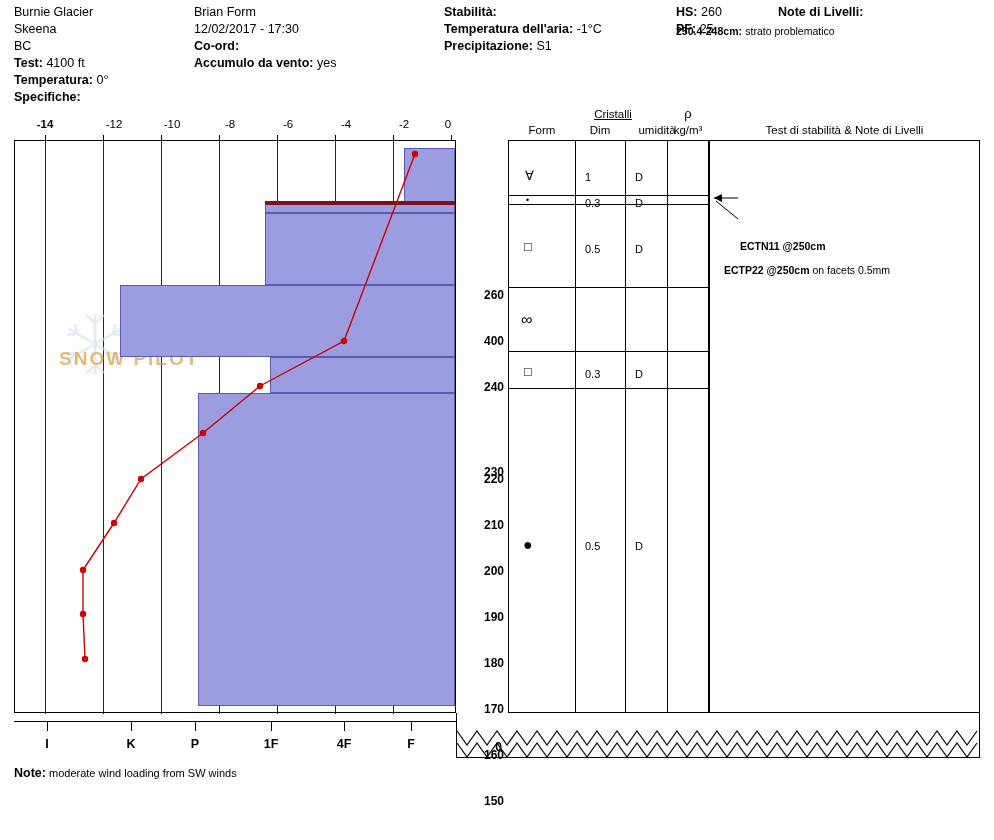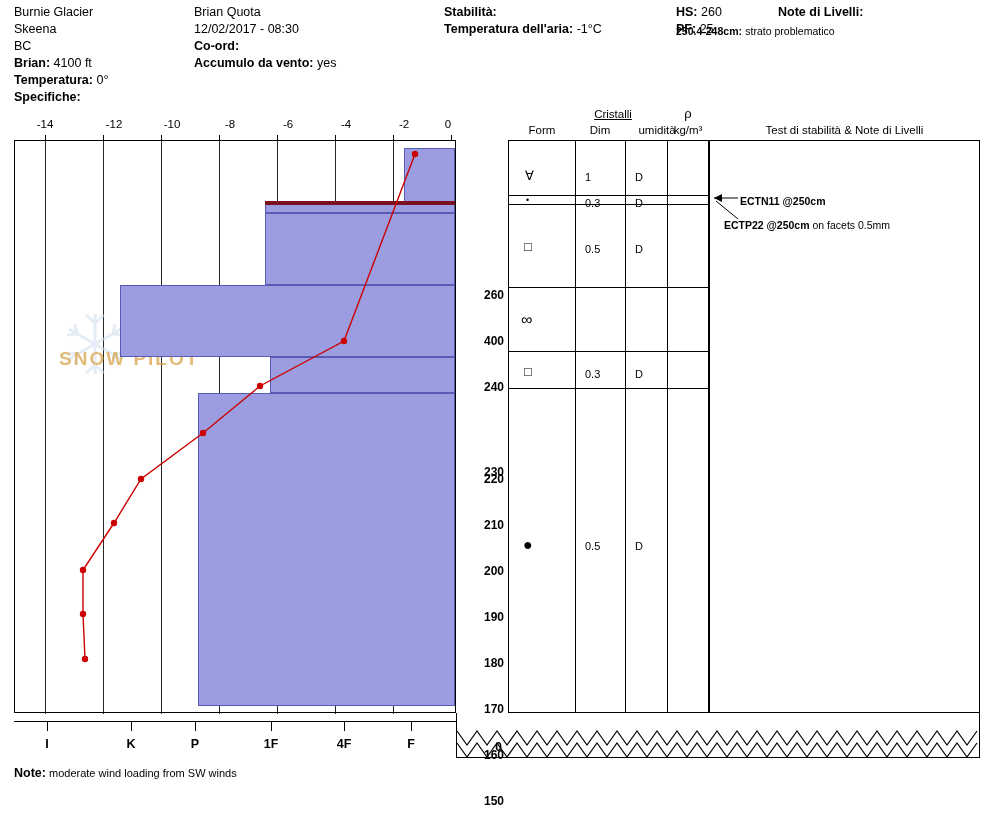--- a/index.html
+++ b/index.html
@@ -58,21 +58,21 @@
   .cform{position:absolute;font-size:13px;}
   .cdim{position:absolute;font-size:11px;}
   .cwet{position:absolute;font-size:11px;}
 
   
   #theads{position:absolute;left:508px;top:108px;width:480px;height:34px;}
   .th{position:absolute;font-size:11.5px;text-align:center;}
 
   
   #notes{position:absolute;left:709px;top:140px;width:271px;height:573px;box-sizing:border-box;border:1px solid #000;border-top:1px solid #000;}
-  .note-item{position:absolute;font-size:10.5px;white-space:nowrap;}
+  .note-item{position:absolute;font-size:10.5px;white-space:nowrap;margin-top:45px;}
   .note-b{font-weight:bold;}
 
   
   #ground{position:absolute;left:456px;top:713px;width:524px;height:45px;}
   #groundbox{position:absolute;left:456px;top:713px;width:524px;height:45px;box-sizing:border-box;border-left:1px solid #000;border-right:1px solid #000;border-bottom:1px solid #000;}
 
   
   #hscale{position:absolute;left:14px;top:713px;width:442px;height:50px;}
   .hs-lab{position:absolute;top:24px;font-size:12.5px;font-weight:bold;text-align:center;width:40px;margin-left:-20px;}
   .hs-tick{position:absolute;top:8px;width:1px;height:10px;background:#000;}
@@ -84,35 +84,36 @@
 </style>
 </head>
 <body>
 
 <div id="header">
 
   <div class="hdr-col" id="col1">
     <div class="hdr-line"><span>Burnie Glacier</span></div>
     <div class="hdr-line"><span>Skeena</span></div>
     <div class="hdr-line"><span>BC</span></div>
-    <div class="hdr-line"><span class="b">Brian:</span> <span>4100 ft</span></div>
+    <div class="hdr-line"><span class="b">Test:</span> <span>4100 ft</span></div>
     <div class="hdr-line"><span class="b">Temperatura:</span> <span>0°</span></div>
     <div class="hdr-line"><span class="b">Specifiche:</span> <span></span></div>
   </div>
 
   <div class="hdr-col" id="col2">
-    <div class="hdr-line"><span>Brian Quota</span></div>
-    <div class="hdr-line"><span>12/02/2017 - 08:30</span></div>
+    <div class="hdr-line"><span>Brian Form</span></div>
+    <div class="hdr-line"><span>12/02/2017 - 17:30</span></div>
     <div class="hdr-line"><span class="b">Co-ord:</span> <span></span></div>
     <div class="hdr-line"><span class="b">Accumulo da vento:</span> <span>yes</span></div>
   </div>
 
   <div class="hdr-col" id="col3">
     <div class="hdr-line"><span class="b">Stabilità:</span> <span></span></div>
     <div class="hdr-line"><span class="b">Temperatura dell'aria:</span> <span>-1°C</span></div>
+    <div class="hdr-line"><span class="b">Precipitazione:</span> <span>S1</span></div>
   </div>
 
   <div class="hdr-col" id="col4">
     <div class="hdr-line" style="position:absolute;left:0;top:0;">
       <span class="b">HS:</span> <span>260</span>
     </div>
     <div class="hdr-line" style="position:absolute;left:102px;top:0;">
       <span class="b">Note di Livelli:</span>
     </div>
     <div class="hdr-line" style="position:absolute;left:0;top:17px;">
@@ -120,21 +121,21 @@
     </div>
     <div class="hdr-line" style="position:absolute;left:0;top:18px;left:0;"></div>
     <div style="position:absolute;left:0px;top:20px;white-space:nowrap;">
       <span class="smb">250.4-248cm:</span>
       <span class="sm">strato problematico</span>
     </div>
   </div>
 </div>
 
 <div id="axis-top">
-  <div class="xlab" style="left:31px;">-14</div>
+  <div class="xlab" style="left:31px;font-weight:bold;">-14</div>
   <div class="xlab" style="left:100px;">-12</div>
   <div class="xlab" style="left:158px;">-10</div>
   <div class="xlab" style="left:216px;">-8</div>
   <div class="xlab" style="left:274px;">-6</div>
   <div class="xlab" style="left:332px;">-4</div>
   <div class="xlab" style="left:390px;">-2</div>
   <div class="xlab" style="left:434px;">0</div>
 
   <div class="tick" style="left:31px;"></div>
   <div class="tick" style="left:89px;"></div>

